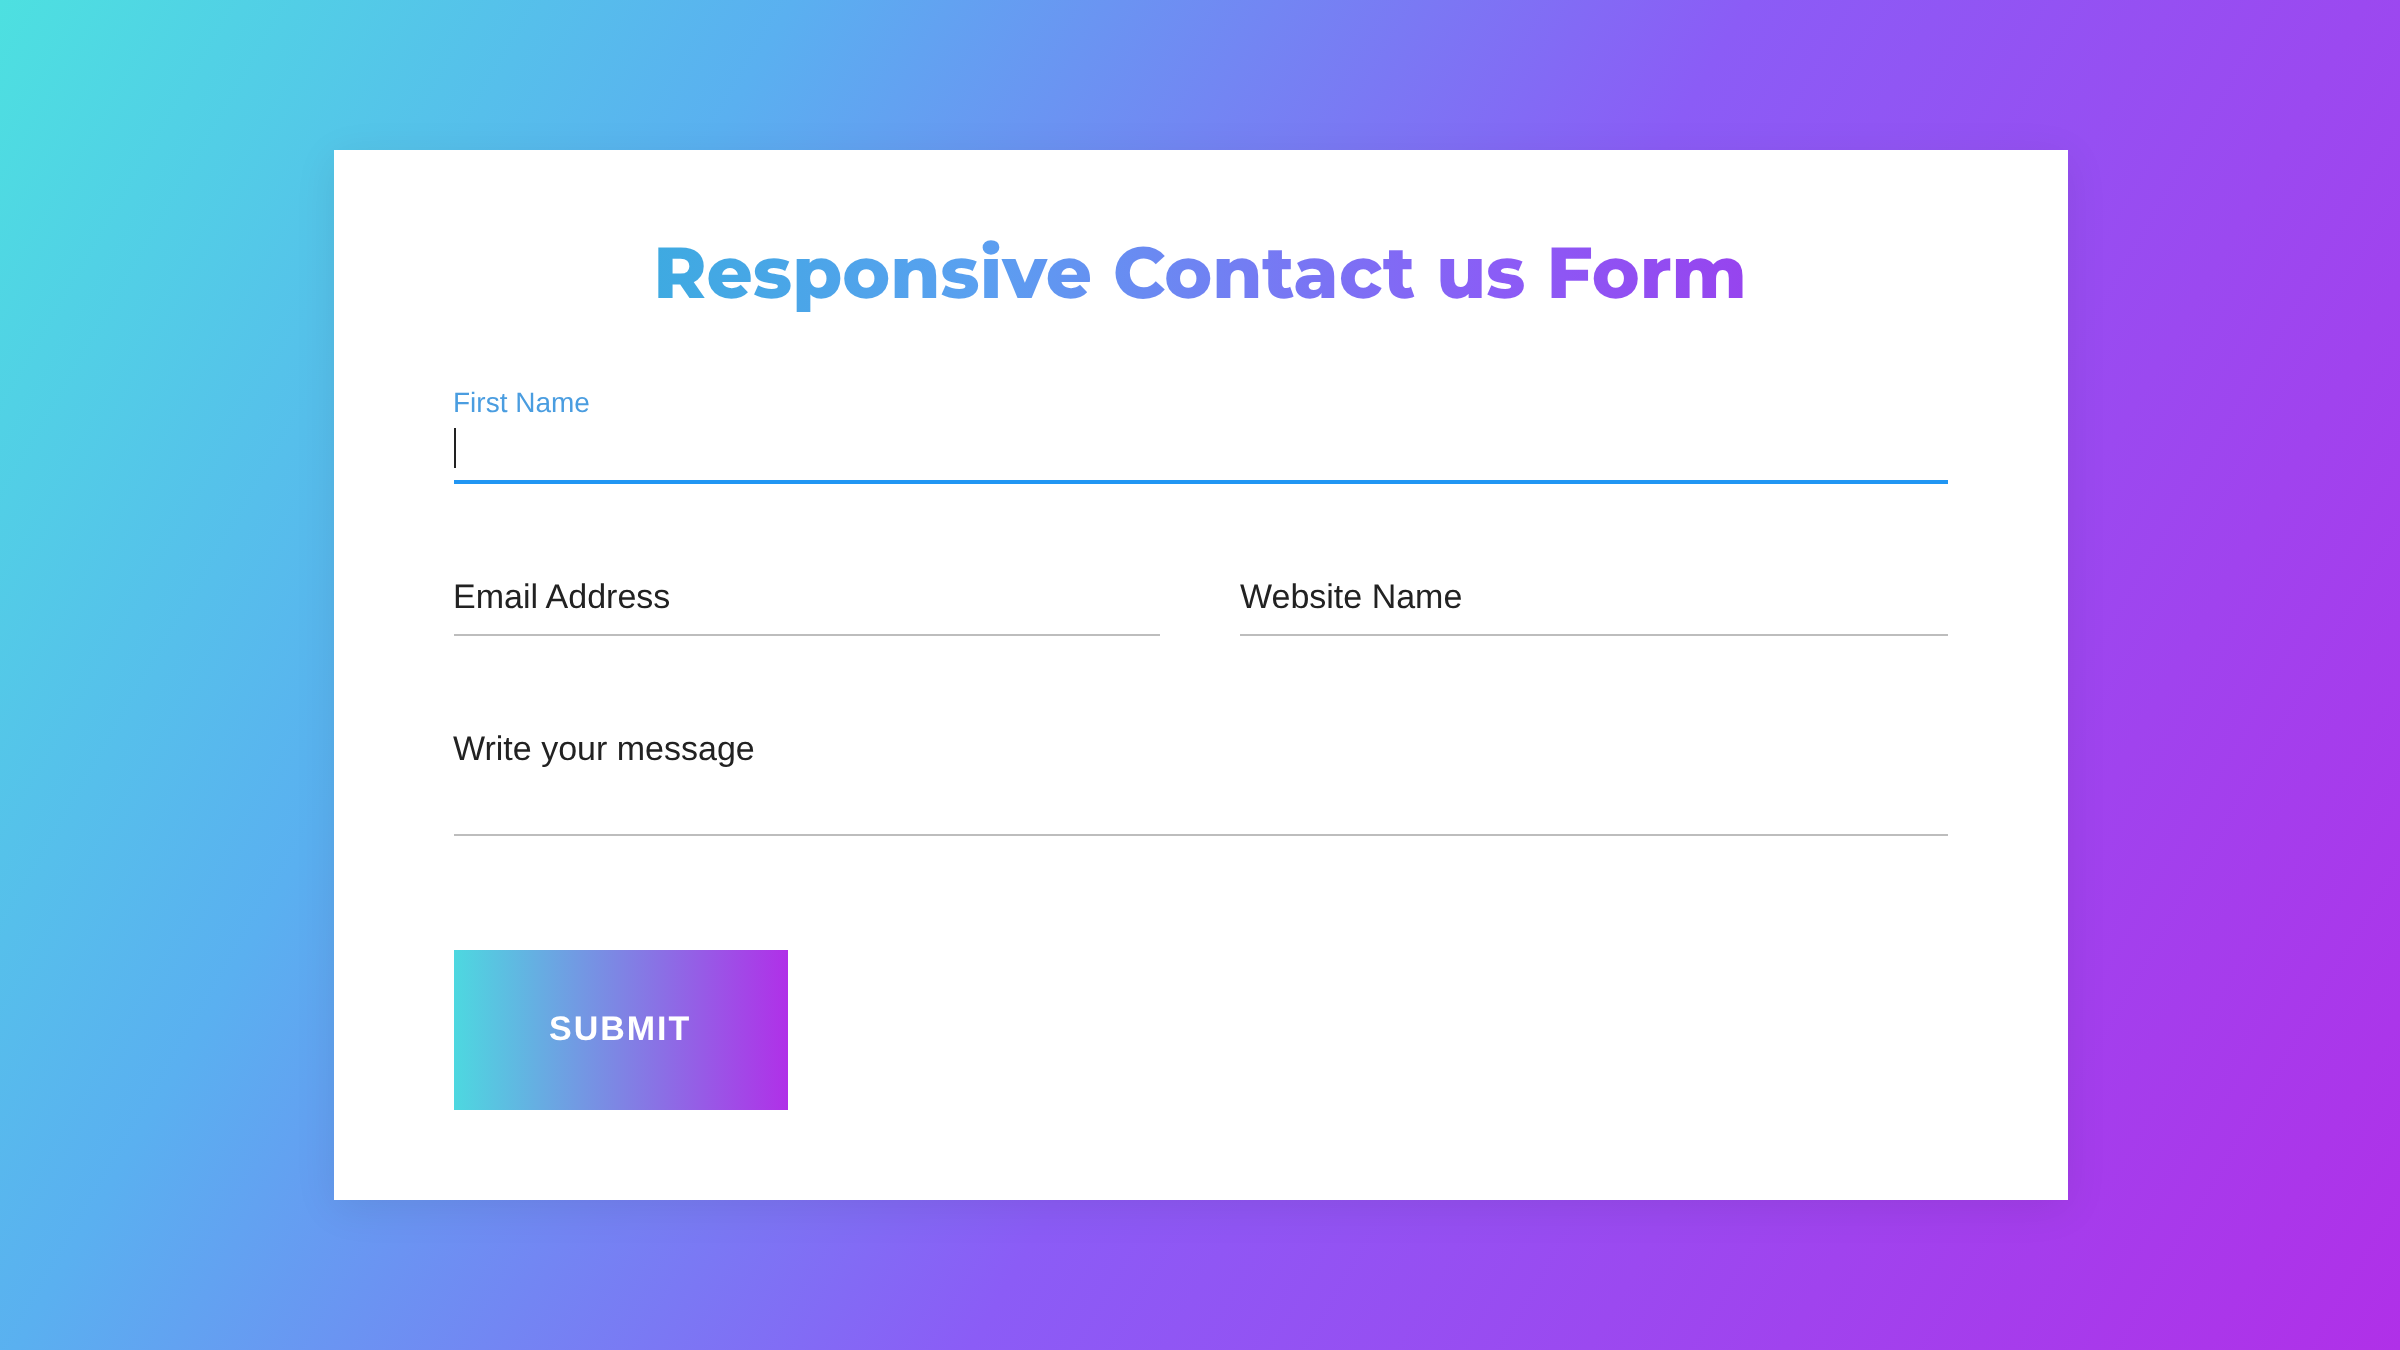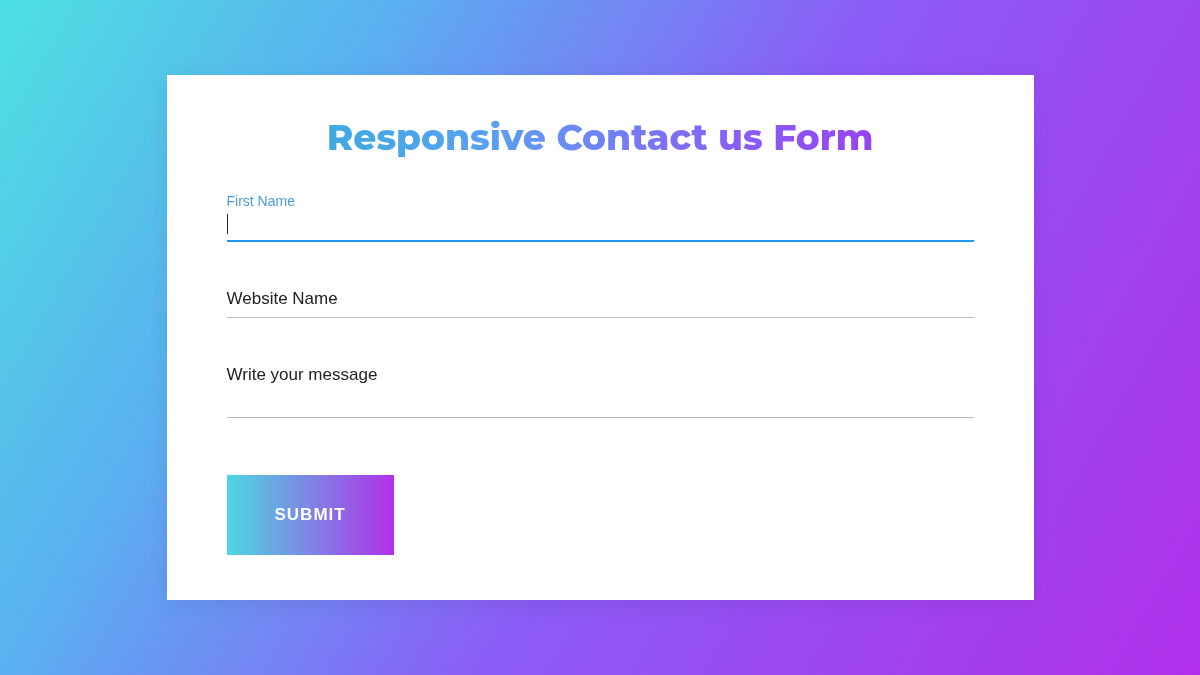--- a/index.html
+++ b/index.html
@@ -109,20 +109,25 @@
       <div class="input-wrap focused">
         <span class="label floated">First Name</span>
         <span class="text-cursor"></span>
       </div>
     </div>
   </div>
 
   <div class="row">
     <div class="field">
       <div class="input-wrap">
+        <span class="label">Email Address</span>
+      </div>
+    </div>
+    <div class="field">
+      <div class="input-wrap">
         <span class="label">Website Name</span>
       </div>
     </div>
   </div>
 
   <div class="message-row">
     <div class="field full">
       <div class="message-wrap">
         <span class="label">Write your message</span>
       </div>

